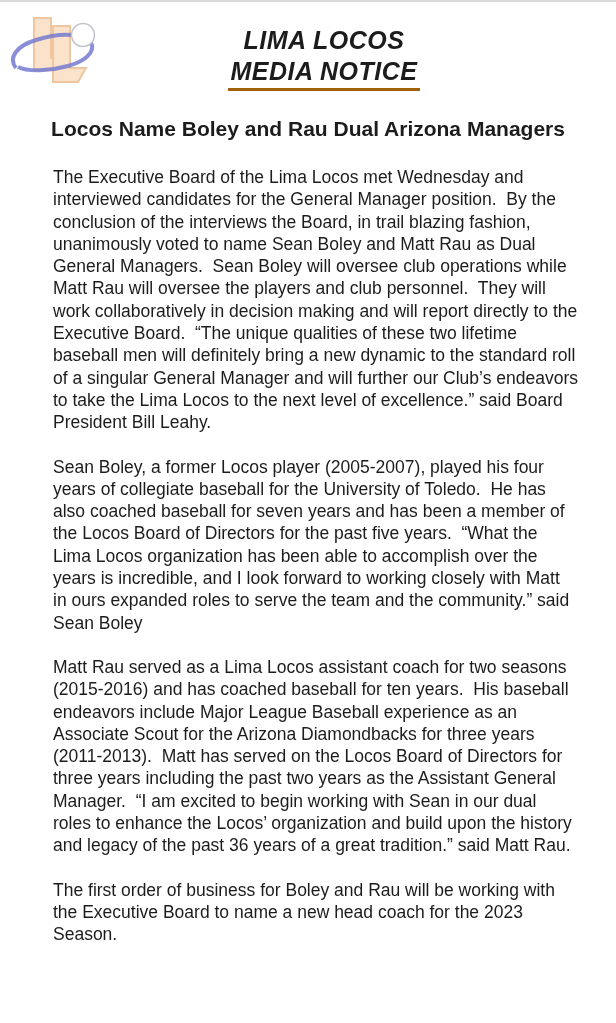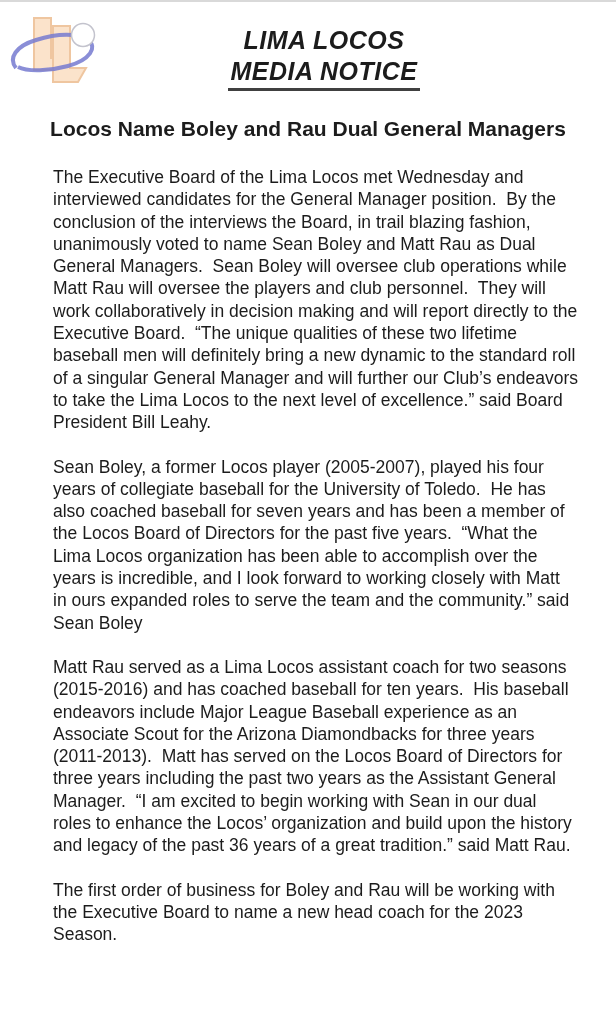--- a/index.html
+++ b/index.html
@@ -35,21 +35,21 @@
     text-align: center;
     transform: translateX(16px);
     font-style: italic;
     font-weight: bold;
     font-size: 25px;
     line-height: 31px;
     letter-spacing: 0.5px;
   }
   .masthead .notice-line {
     display: inline-block;
-    border-bottom: 3px solid #404040;
+    border-bottom: 3px solid #a16207;
     padding: 0 2px 1px 2px;
   }
   .release-block {
     margin-top: 22px;
     padding-left: 38px;
     font-weight: bold;
   }
   .release-line1 {
     font-size: 25px;
     line-height: 28px;
@@ -104,21 +104,21 @@
   </svg>
 
   <div class="masthead">
     <div>LIMA LOCOS</div>
     <div>
       <span class="notice-line">MEDIA NOTICE</span>
     </div>
   </div>
 
 
-  <div class="headline">Locos Name Boley and Rau Dual General Managers</div>
+  <div class="headline">Locos Name Boley and Rau Dual Arizona Managers</div>
 
   <div class="body-copy">
     <p>The Executive Board of the Lima Locos met Wednesday and
 interviewed candidates for the General Manager position.  By the
 conclusion of the interviews the Board, in trail blazing fashion,
 unanimously voted to name Sean Boley and Matt Rau as Dual
 General Managers.  Sean Boley will oversee club operations while
 Matt Rau will oversee the players and club personnel.  They will
 work collaboratively in decision making and will report directly to the
 Executive Board.  “The unique qualities of these two lifetime

